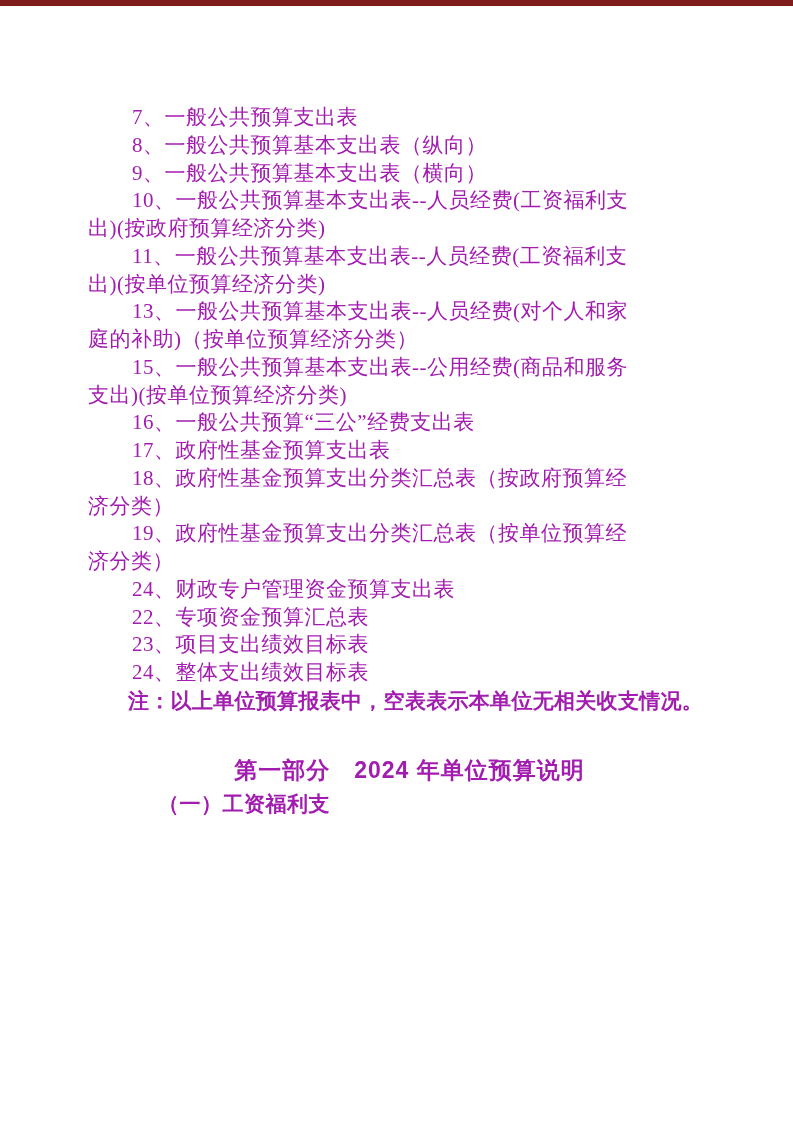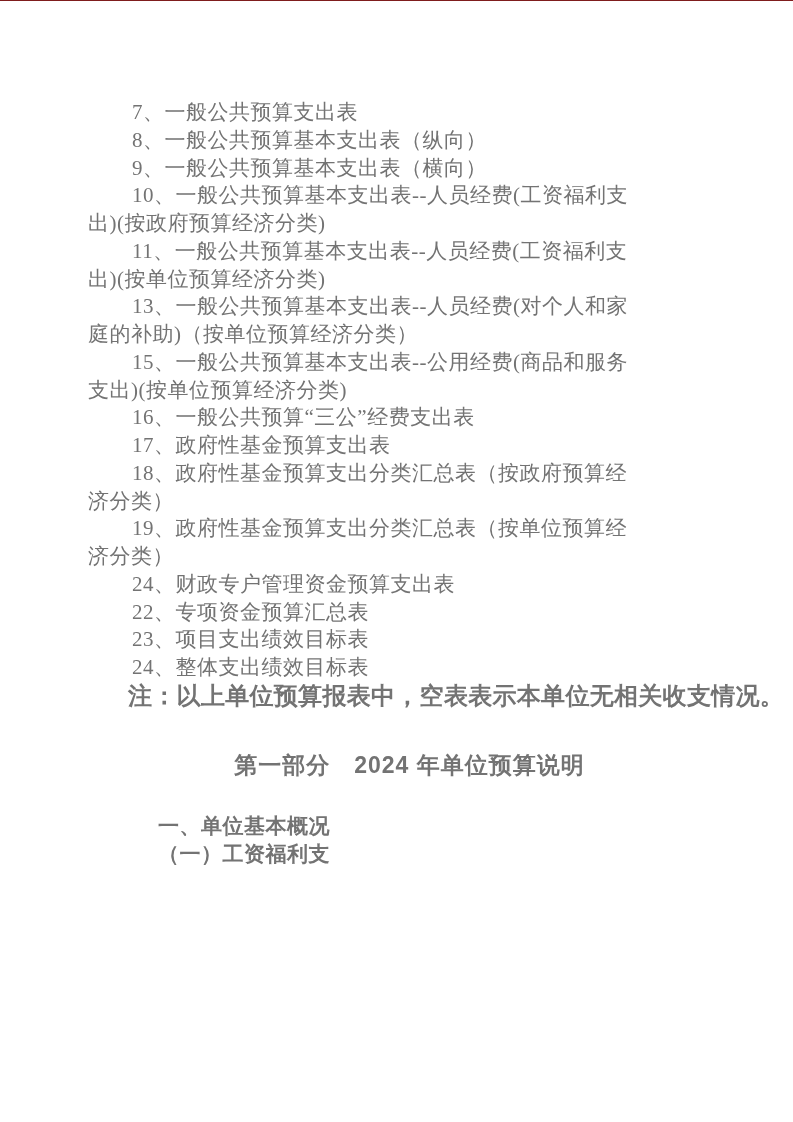--- a/index.html
+++ b/index.html
@@ -6,38 +6,38 @@
     margin: 0;
     padding: 0;
     background: #ffffff;
   }
   .page {
     position: relative;
     width: 793px;
     height: 1122px;
     margin: 0;
     background: #ffffff;
-    color: #737373;
+    color: #a21caf;
     box-sizing: border-box;
     padding: 98px 62px 0 88px;
-    border-top: 1px solid #7f1d1d;
+    border-top: 6px solid #7f1d1d;
     overflow: hidden;
     font-family: "Liberation Serif", "DejaVu Serif", serif;
   }
   .list-item {
     margin: 0;
     font-size: 21px;
     line-height: 27.75px;
     letter-spacing: 0.5px;
     text-indent: 44px;
     white-space: pre;         
   }
   .note-line {
     margin: 0;
-    font-size: 24px;
+    font-size: 21px;
     line-height: 27.75px;
     letter-spacing: 0.3px;
     text-indent: 40px;
     white-space: pre;
     font-weight: 700;
     font-family: "Liberation Sans", "DejaVu Sans", sans-serif;
   }
   .part-heading {
     margin: 35px 0 0 0;
     font-size: 23px;
@@ -84,15 +84,14 @@
 济分类）</p>
       <p class="list-item">19、政府性基金预算支出分类汇总表（按单位预算经
 济分类）</p>
       <p class="list-item">24、财政专户管理资金预算支出表</p>
       <p class="list-item">22、专项资金预算汇总表</p>
       <p class="list-item">23、项目支出绩效目标表</p>
       <p class="list-item">24、整体支出绩效目标表</p>
     </div>
   <p class="note-line">注：以上单位预算报表中，空表表示本单位无相关收支情况。</p>
   <h1 class="part-heading">第一部分　2024 年单位预算说明</h1>
-  <p class="subhead first">一、单位基本概况</p>
   <p class="subhead">（一）工资福利支</p>
 </div>
 
 </body></html>

